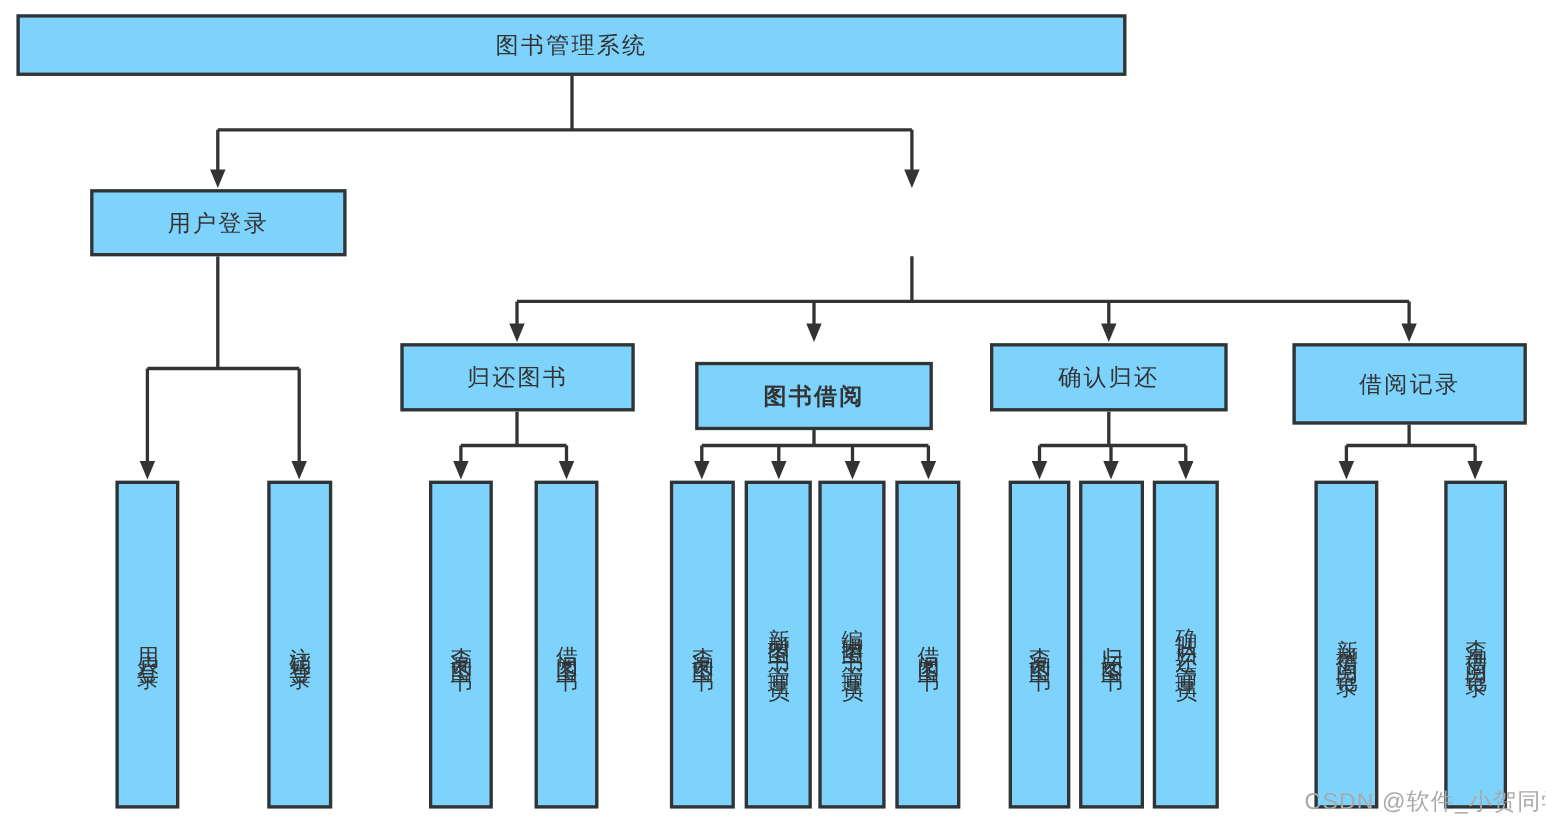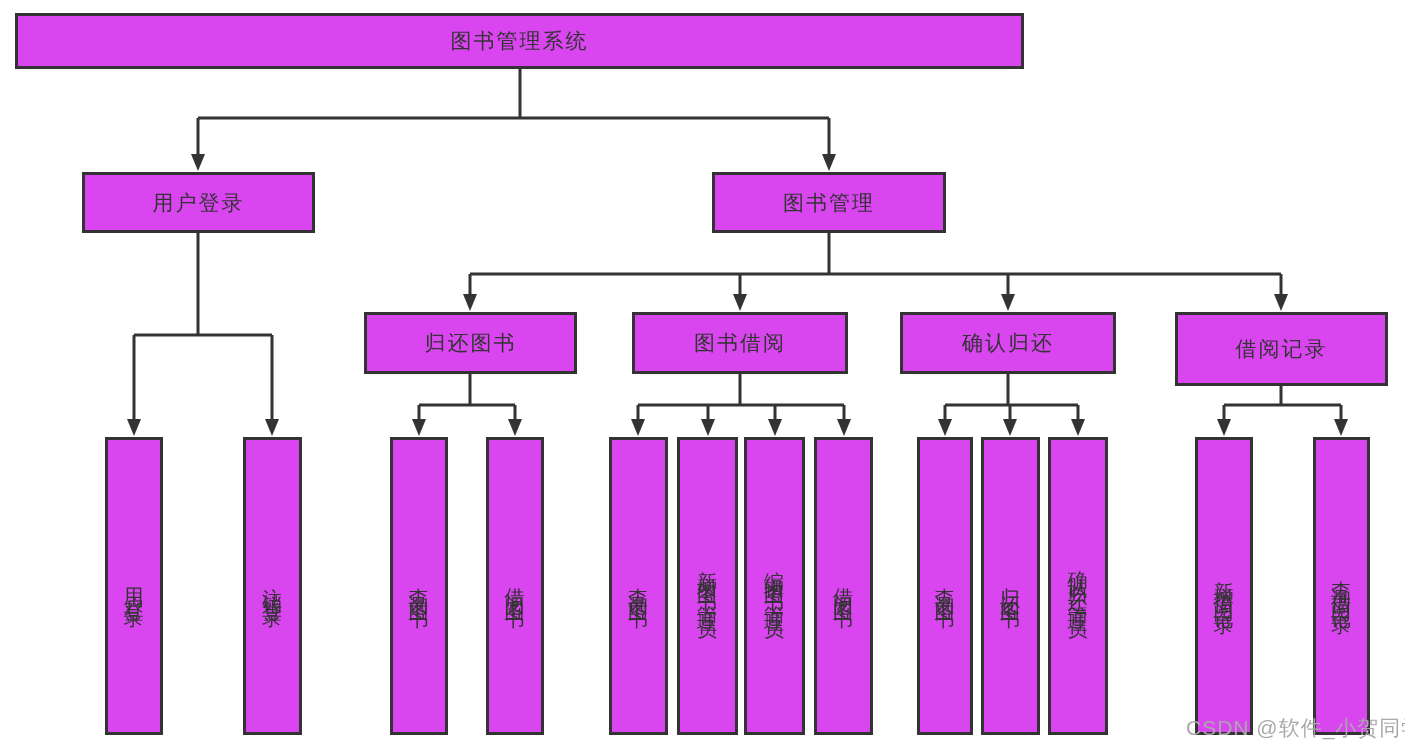--- a/index.html
+++ b/index.html
@@ -8,21 +8,21 @@
     width: 1405px;
     height: 747px;
     background: #ffffff;
     overflow: hidden;
     font-family: "Liberation Sans", "DejaVu Sans", sans-serif;
   }
   .box {
     position: absolute;
     box-sizing: border-box;
     border: 3px solid var(--line, #333);
-    background: #d946ef;
+    background: #7dd3fc;
     display: flex;
     align-items: center;
     justify-content: center;
     color: var(--text, #333);
   }
   .hbox {
     font-size: 21px;
     letter-spacing: 2px;
     white-space: nowrap;
   }
@@ -93,24 +93,23 @@
     <polygon class="ah" points="938,419 952,419 945,436"></polygon>
     <polygon class="ah" points="1003,419 1017,419 1010,436"></polygon>
     <polygon class="ah" points="1071,419 1085,419 1078,436"></polygon>
     <polygon class="ah" points="1217,419 1231,419 1224,436"></polygon>
     <polygon class="ah" points="1334,419 1348,419 1341,436"></polygon>
   </svg>
 
   <div class="box hbox" style="left:15px; top:13px; width:1009px; height:56px;">图书管理系统</div>
 
   <div class="box hbox" style="left:82px; top:172px; width:233px; height:61px;">用户登录</div>
-  <div class="box hbox" style="left:712px; top:172px; width:234px; height:61px;">图书管理</div>
 
   <div class="box hbox" style="left:364px; top:312px; width:213px; height:62px;">归还图书</div>
-  <div class="box hbox" style="left:632px; top:312px; width:216px; height:62px;">图书借阅</div>
+  <div class="box hbox" style="left:632px; top:329px; width:216px; height:62px;font-weight:bold;">图书借阅</div>
   <div class="box hbox" style="left:900px; top:312px; width:216px; height:62px;">确认归还</div>
   <div class="box hbox" style="left:1175px; top:312px; width:213px; height:74px;">借阅记录</div>
 
   <div class="box vbox" style="left:105px; top:437px; width:58px; height:298px;">用户登录</div>
   <div class="box vbox" style="left:243px; top:437px; width:59px; height:298px;">注销登录</div>
 
   <div class="box vbox" style="left:390px; top:437px; width:58px; height:298px;">查询图书</div>
   <div class="box vbox" style="left:486px; top:437px; width:58px; height:298px;">借阅图书</div>
 
   <div class="box vbox" style="left:609px; top:437px; width:59px; height:298px;">查询图书</div>

